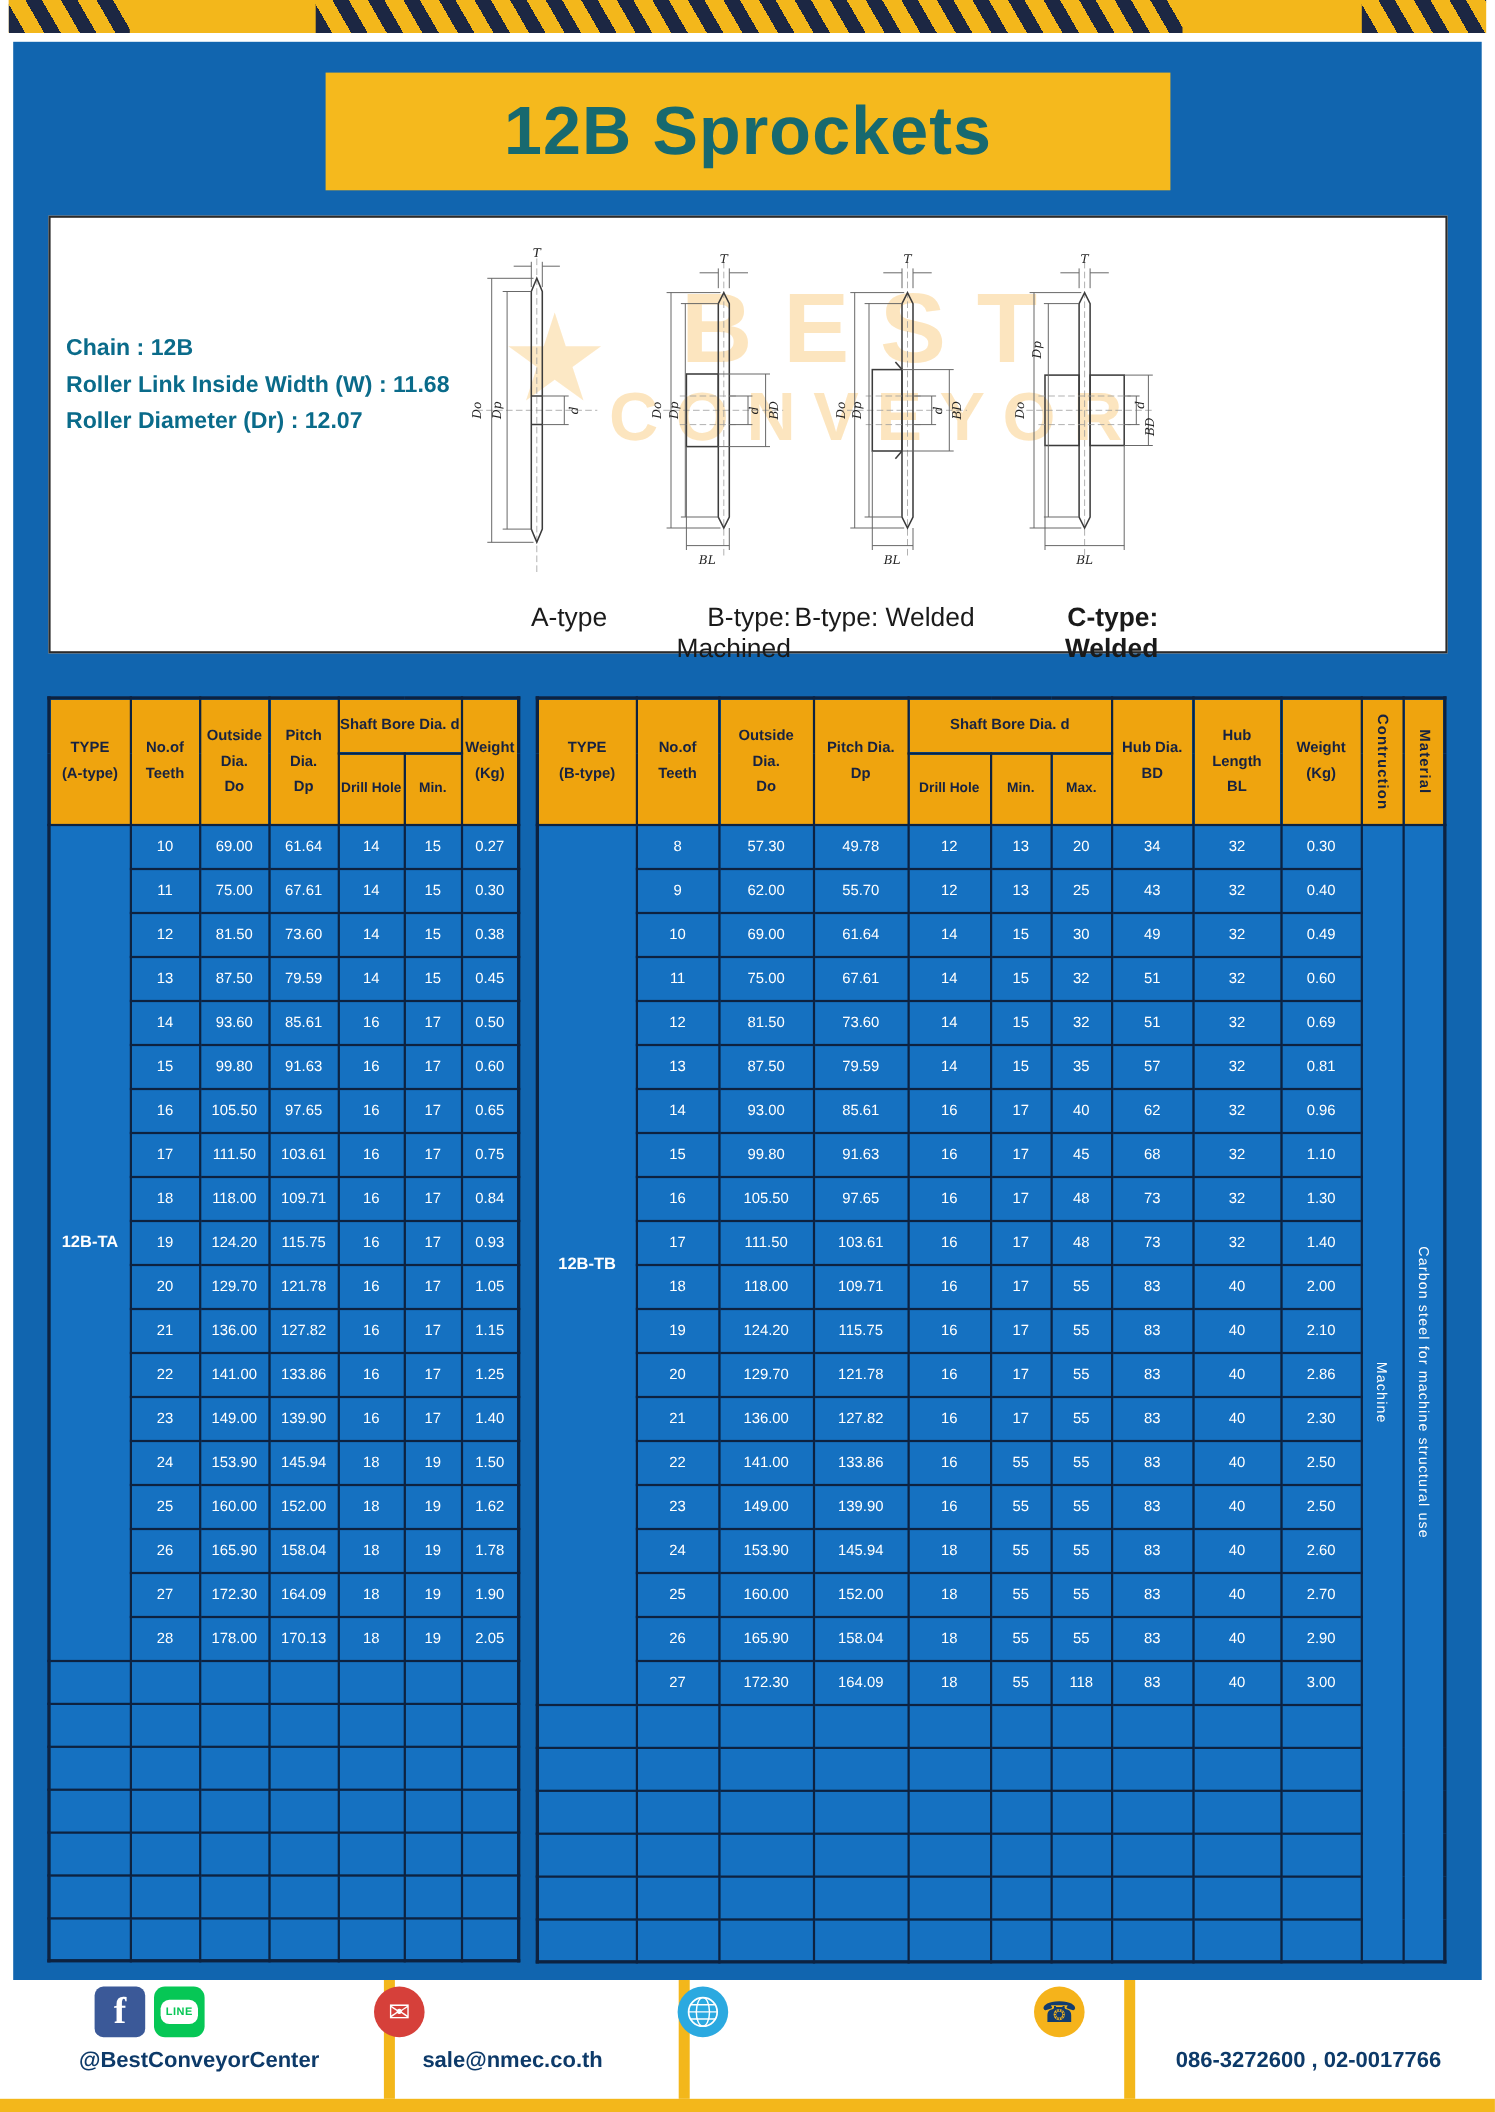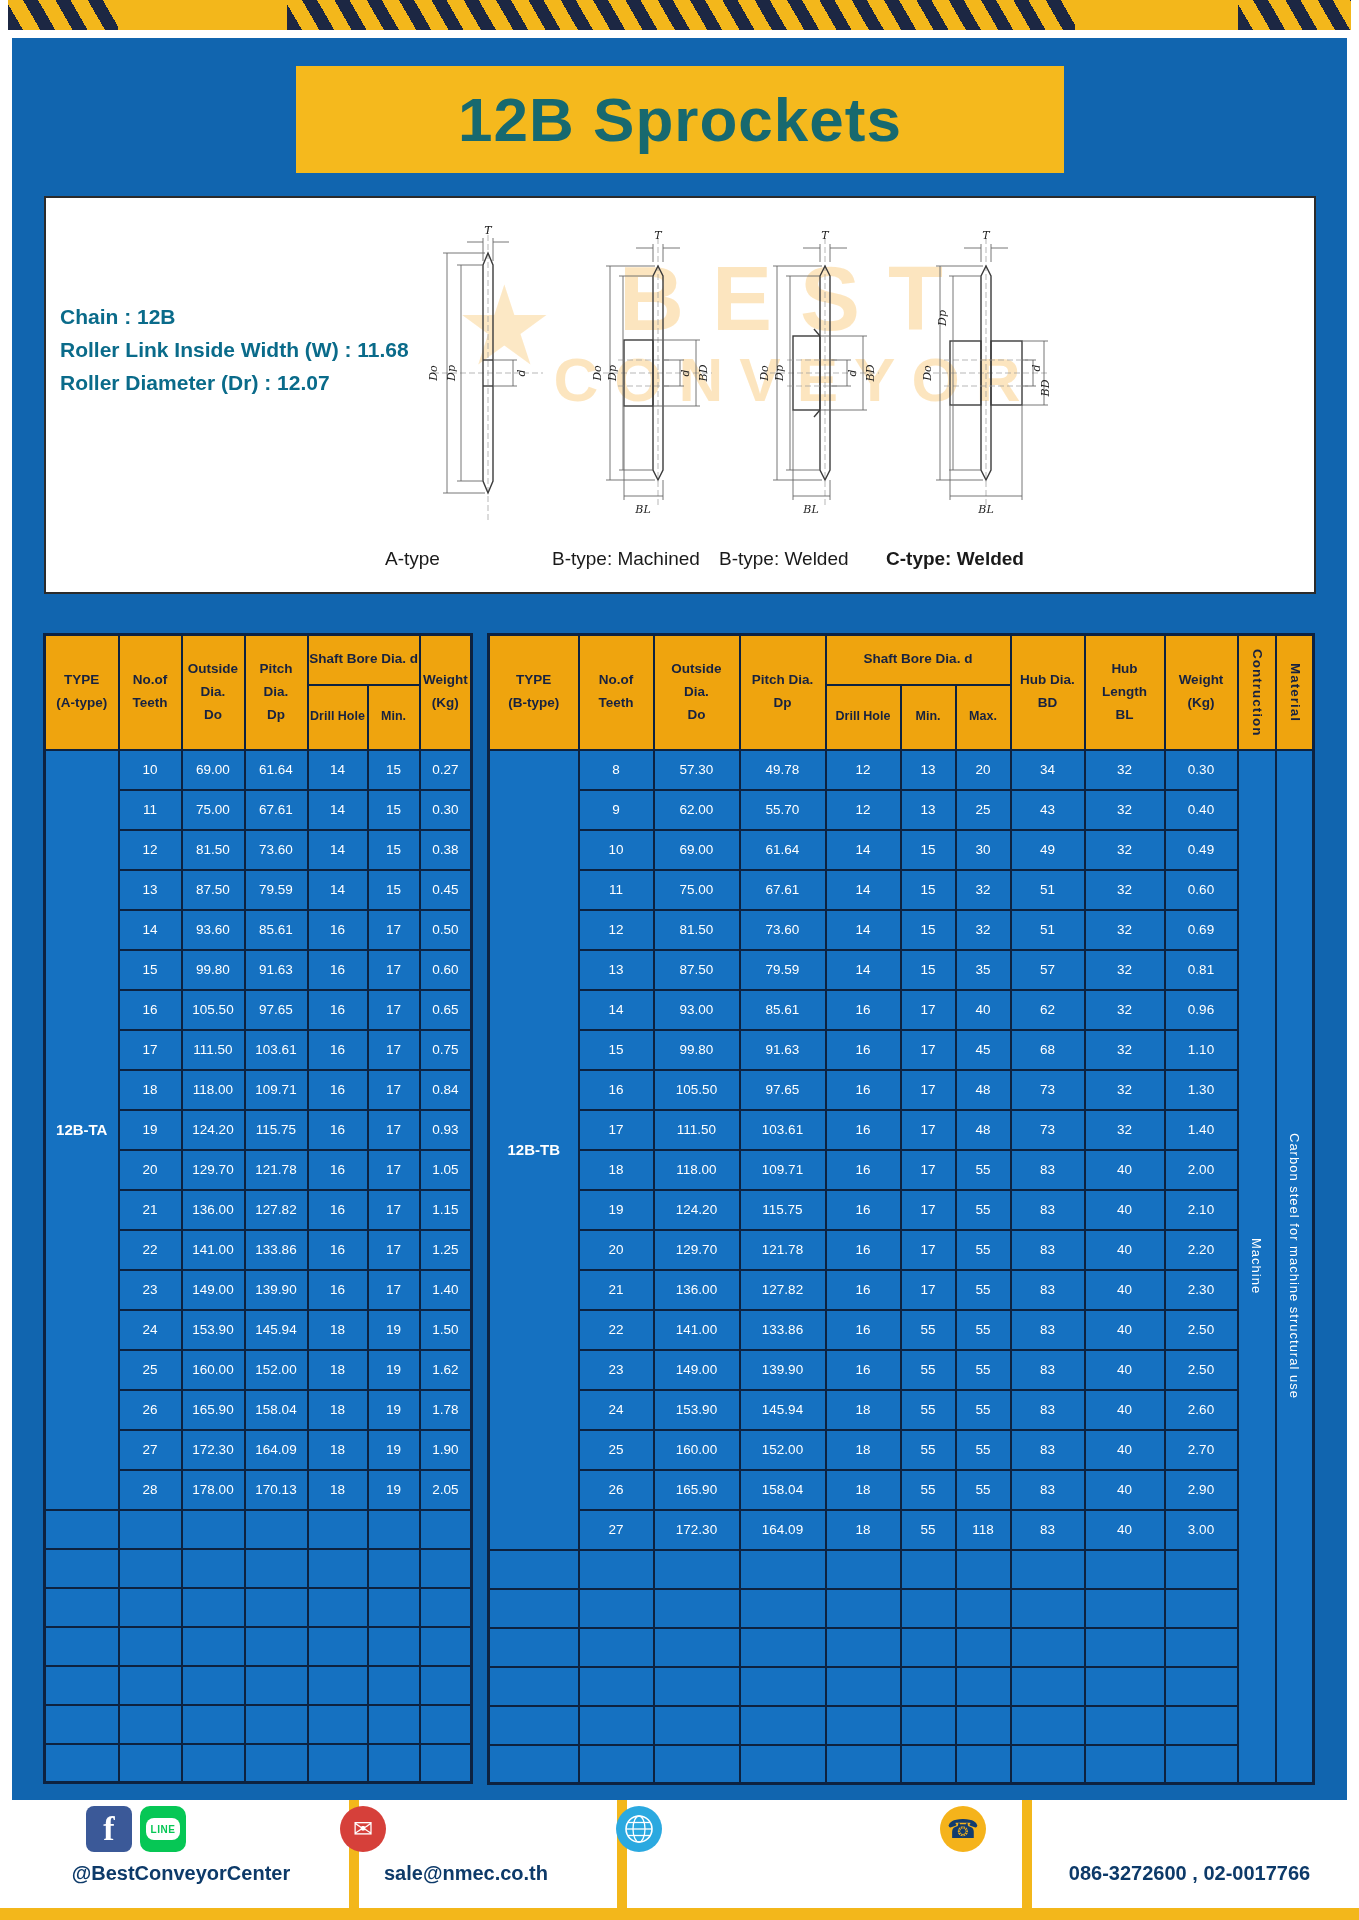--- a/index.html
+++ b/index.html
@@ -27,21 +27,21 @@
 
   
   .watermark{left:445px;top:252px;width:700px;text-align:center;color:#f7a61e;opacity:0.28;font-weight:bold;line-height:1.05;}
   .wm-l1{font-size:90px;letter-spacing:28px;}
   .wm-l2{font-size:62px;letter-spacing:16px;}
   .wm-l3{font-size:62px;letter-spacing:34px;}
   .wm-star{left:455px;top:262px;font-size:110px;color:#f7a61e;opacity:0.25;}
 
   
   .drawing-slot{top:208px;width:167px;height:330px;}
-  .caption{top:548px;width:167px;text-align:left;font-size:19px;color:#1a1a1a;}
+  .caption{top:548px;width:167px;text-align:right;font-size:24px;color:#1a1a1a;}
   .drawing .part{fill:none;stroke:#3c3c3c;stroke-width:1.4;}
   .drawing .dim{stroke:#666;stroke-width:0.9;}
   .drawing .cl{stroke:#999;stroke-width:0.7;stroke-dasharray:6 3;}
   .drawing text{font-family:"DejaVu Serif",serif;font-style:italic;font-size:11px;fill:#222;}
 
   
   table{border-collapse:collapse;table-layout:fixed;position:absolute;border:3px solid #0d2240;}
   #table-a{left:43px;top:633px;width:427px;}
   #table-b{left:487px;top:633px;width:825px;}
   th,td{border:2px solid #0d2240;text-align:center;vertical-align:middle;padding:0;overflow:hidden;}
@@ -675,21 +675,21 @@
         </tr>
         <tr class="data-row">
           <td>20</td>
           <td>129.70</td>
           <td>121.78</td>
           <td>16</td>
           <td>17</td>
           <td>55</td>
           <td>83</td>
           <td>40</td>
-          <td>2.20</td>
+          <td>2.86</td>
         </tr>
         <tr class="data-row">
           <td>21</td>
           <td>136.00</td>
           <td>127.82</td>
           <td>16</td>
           <td>17</td>
           <td>55</td>
           <td>83</td>
           <td>40</td>

